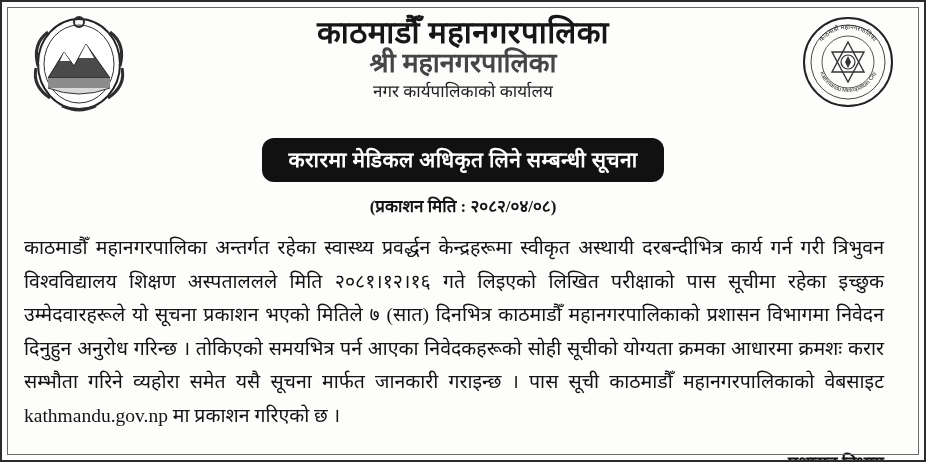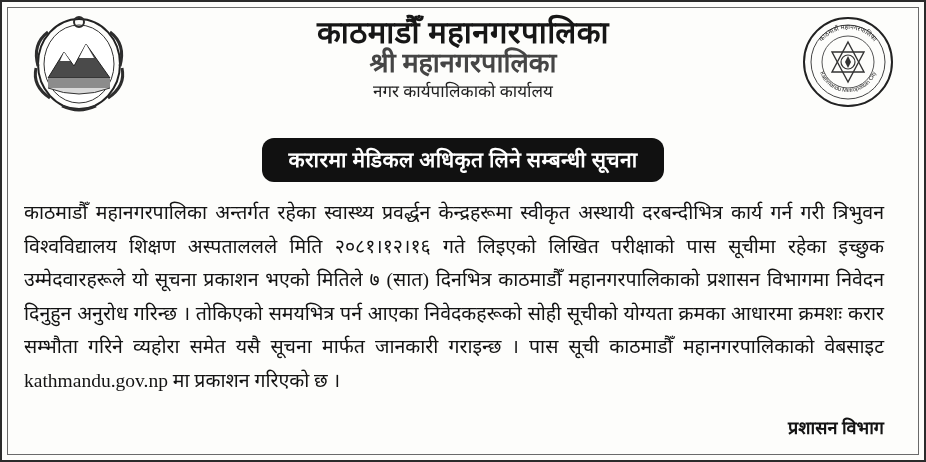--- a/index.html
+++ b/index.html
@@ -179,19 +179,20 @@
       <div class="org-title">काठमाडौँ महानगरपालिका</div>
       <div class="org-subtitle">श्री महानगरपालिका</div>
       <div class="org-office">नगर कार्यपालिकाको कार्यालय</div>
     </div>
   </div>
 
   <div class="banner-wrap">
     <div class="banner">करारमा मेडिकल अधिकृत लिने सम्बन्धी सूचना</div>
   </div>
 
+  <div class="pub-date">(प्रकाशन मिति : २०८२/०४/०८)</div>
 
   <div class="body-text">
     <p>काठमाडौँ महानगरपालिका अन्तर्गत रहेका स्वास्थ्य प्रवर्द्धन केन्द्रहरूमा स्वीकृत अस्थायी दरबन्दीभित्र कार्य गर्न गरी त्रिभुवन विश्वविद्यालय शिक्षण अस्पताललले मिति २०८१।१२।१६ गते लिइएको लिखित परीक्षाको पास सूचीमा रहेका इच्छुक उम्मेदवारहरूले यो सूचना प्रकाशन भएको मितिले ७ (सात) दिनभित्र काठमाडौँ महानगरपालिकाको प्रशासन विभागमा निवेदन दिनुहुन अनुरोध गरिन्छ । तोकिएको समयभित्र पर्न आएका निवेदकहरूको सोही सूचीको योग्यता क्रमका आधारमा क्रमशः करार सम्भौता गरिने व्यहोरा समेत यसै सूचना मार्फत जानकारी गराइन्छ । पास सूची काठमाडौँ महानगरपालिकाको वेबसाइट kathmandu.gov.np मा प्रकाशन गरिएको छ ।</p>
   </div>
 
   <div class="signature">प्रशासन विभाग</div>
 </div>
 
 </body></html>

